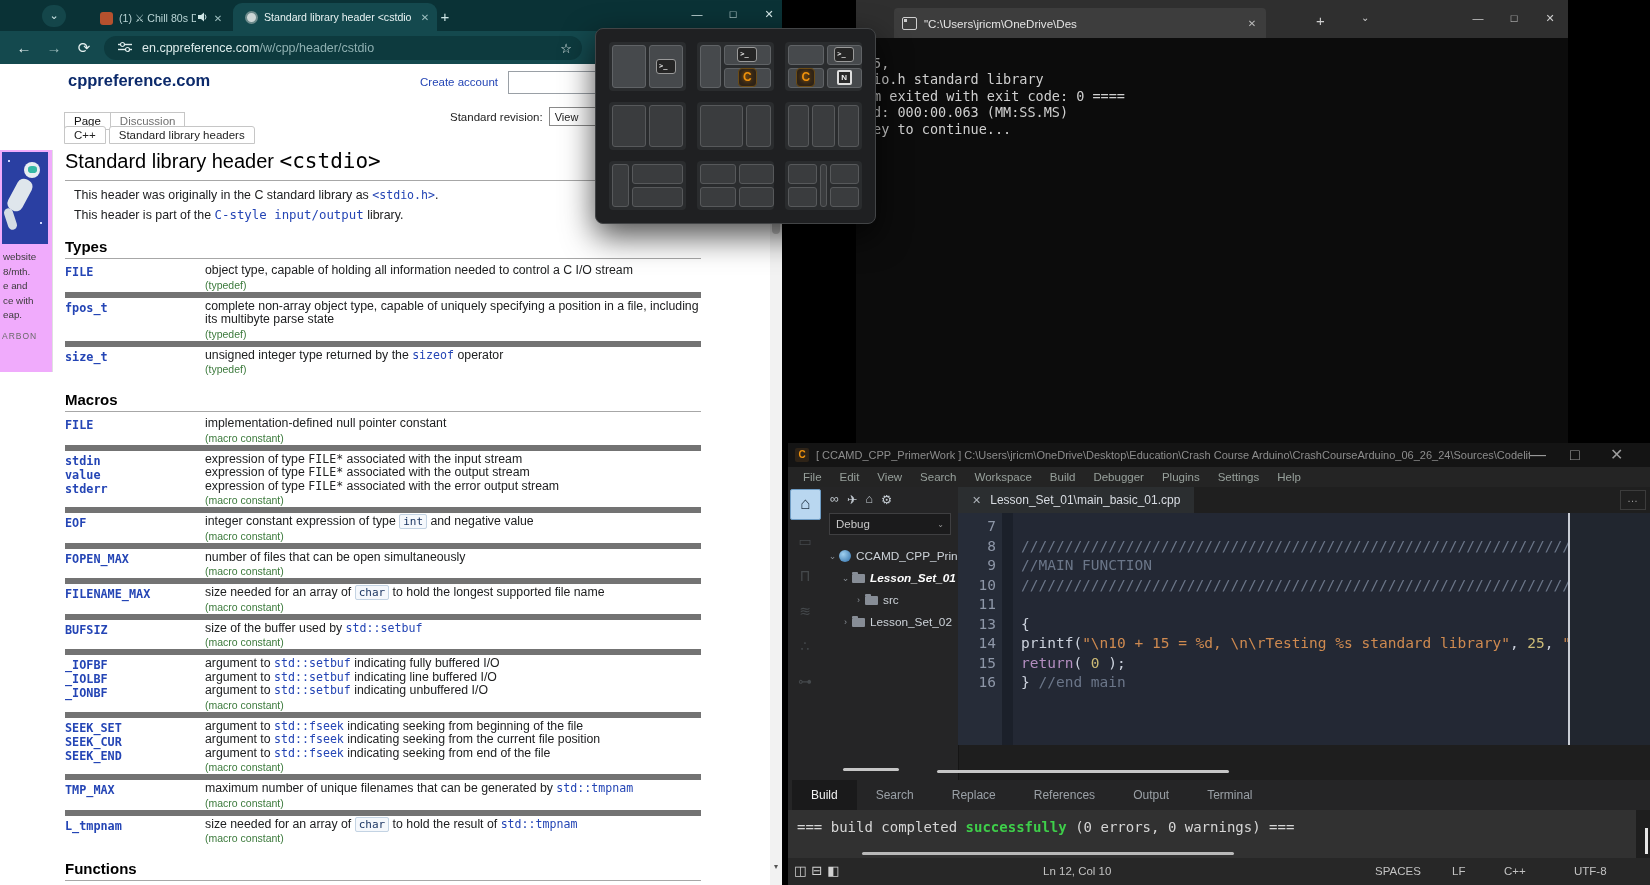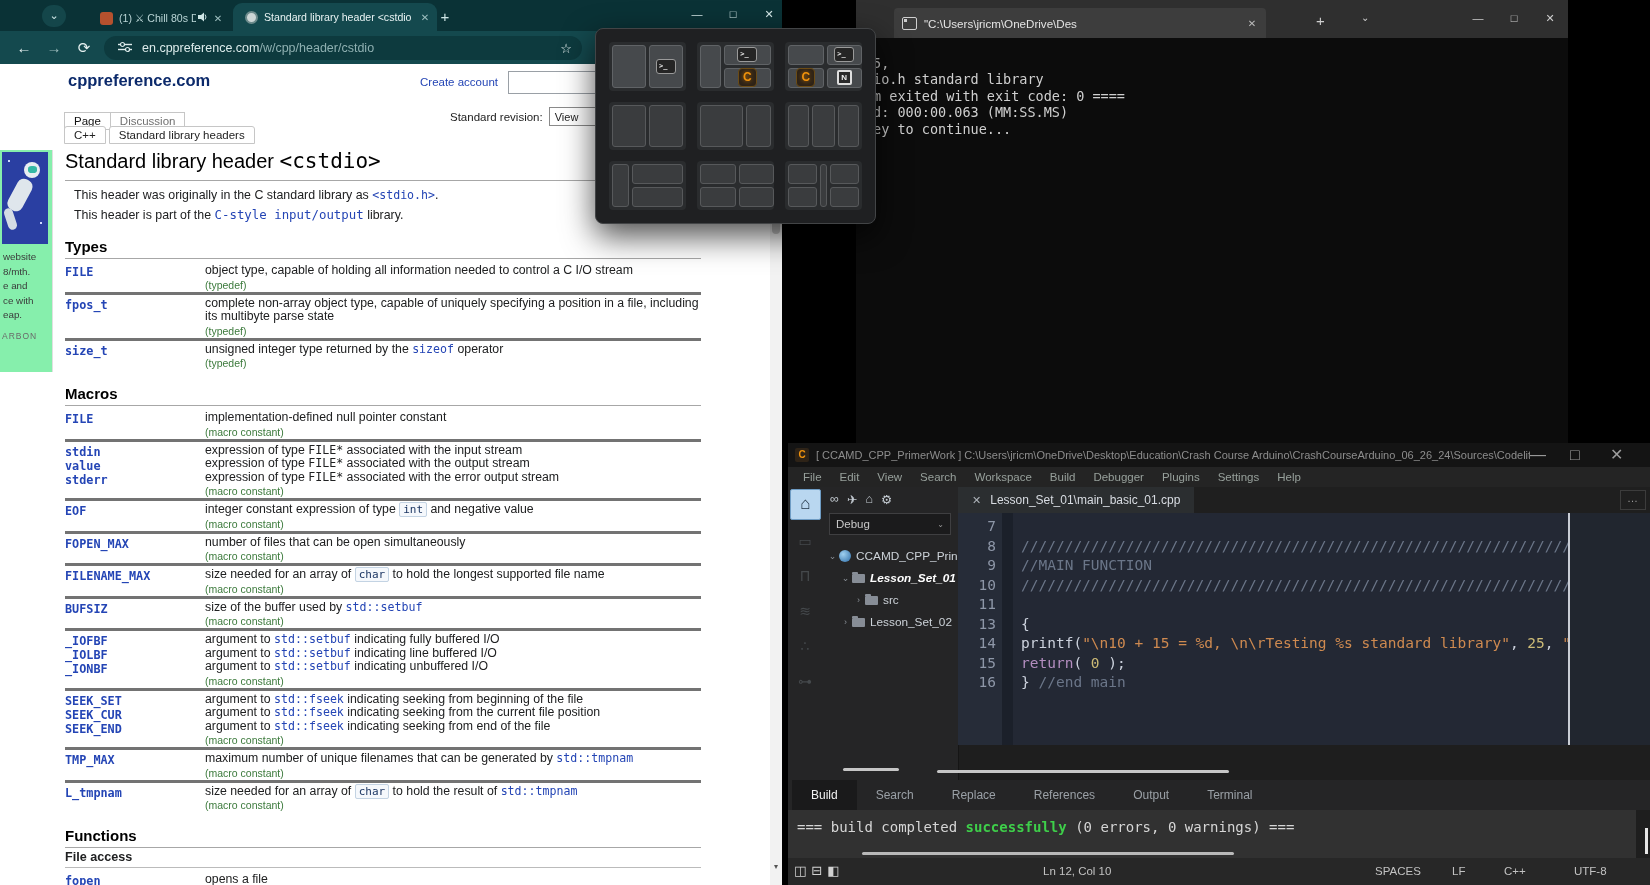--- a/index.html
+++ b/index.html
@@ -44,34 +44,34 @@
   .select b{margin-left:auto;margin-right:4px;font-size:8px;color:#333;font-weight:normal}
   #crumbs{position:absolute;left:64px;top:62px;display:flex;font-size:11.5px}
   #crumbs div{border:1px solid #c6c6c6;border-radius:3px 3px 0 0;padding:2px 9px;background:#fff;margin-right:3px;color:#222}
   #article{position:absolute;left:65px;top:85px;width:636px}
   #article h1{margin:0 0 7px;font-size:20px;font-weight:500;color:#000;border-bottom:1px solid #a7a7a7;padding-bottom:7px}
   #article h1 code{font-family:"DejaVu Sans Mono","Liberation Mono",monospace;font-size:21px}
   #article p{margin:0 9px 4px;font-size:12.4px;line-height:15px}
   h3.sec{font-size:15px;font-weight:bold;margin:15px 0 0;border-bottom:1px solid #a7a7a7;padding-bottom:3px;color:#000}
   h4.fa{font-size:12.6px;font-weight:bold;margin:2px 0 0;border-bottom:1px solid #bbb;padding-bottom:3px}
   .tbl{margin-top:3px}
-  .trow{display:flex;border-top:3px solid #737373;padding:2px 0 1px}
+  .trow{display:flex;border-top:6px solid #737373;padding:2px 0 1px}
   .trow:first-child{border-top:none}
   .tname{width:140px;flex:none;padding-top:1px}
   .tname a{display:block;font-family:"DejaVu Sans Mono","Liberation Mono",monospace;font-size:11.8px;font-weight:bold;
     color:#2445b5;line-height:14px;text-decoration:none}
   .tdesc{flex:1;font-size:12.3px;line-height:13.5px}
   .ttag{font-size:10.5px;line-height:12px;color:#3c7a3c;margin-top:1px}
   .icode{font-family:"DejaVu Sans Mono","Liberation Mono",monospace;font-size:11.6px}
   .icode.lnk{color:#2445b5}
   .icode.plain{color:#202122}
   .icode.kbd{background:#f5f8fc;border:1px solid #c3d3e3;border-radius:2px;padding:0 3px;font-size:11px;color:#15305e}
   .slink{color:#2445b5}
   
-  #ad{position:absolute;left:0;top:86px;width:52px;height:222px;border-right:1px solid #e0e0e0;background:#86efac}
+  #ad{position:absolute;left:0;top:86px;width:52px;height:222px;border-right:1px solid #e0e0e0;background:#f0abfc}
   .adimg{margin:2px 0 6px 2px;width:46px;height:92px;background:#2a3fa2;position:relative;overflow:hidden}
   .adimg .head{position:absolute;left:22px;top:10px;width:16px;height:16px;border-radius:50%;background:#e8edf2}
   .adimg .visor{position:absolute;left:26px;top:14px;width:9px;height:7px;border-radius:40%;background:#35b8a5}
   .adimg .body{position:absolute;left:10px;top:26px;width:16px;height:34px;border-radius:7px;background:#dfe6ec;transform:rotate(28deg)}
   .adimg .leg{position:absolute;left:4px;top:56px;width:9px;height:22px;border-radius:5px;background:#d4dce4;transform:rotate(-18deg)}
   .adimg .star1,.adimg .star2{position:absolute;width:2px;height:2px;background:#cfd8ff}
   .adimg .star1{left:6px;top:8px}.adimg .star2{left:38px;top:70px}
   .adtxt{font-size:9.8px;line-height:14.5px;color:#3a3a3a;padding-left:3px}
   .adbrand{font-size:8.5px;letter-spacing:1px;color:#6a6a6a;margin-top:8px;padding-left:2px}
   

